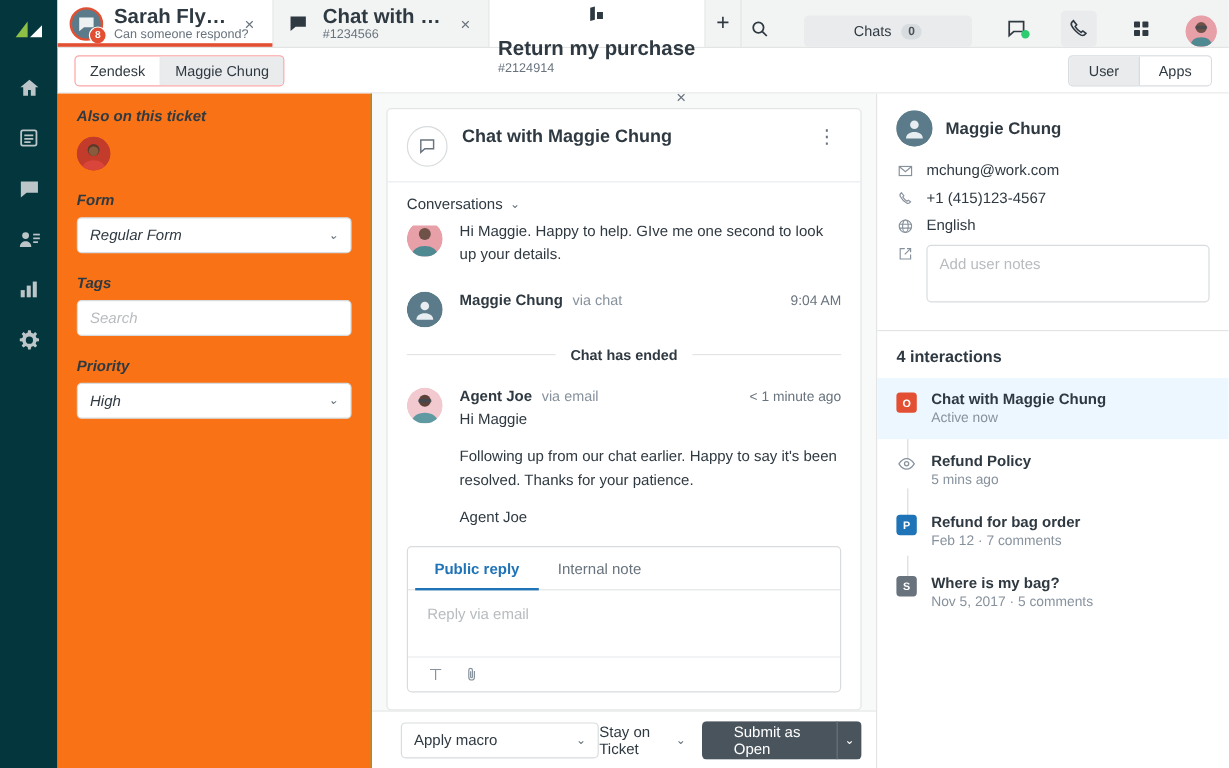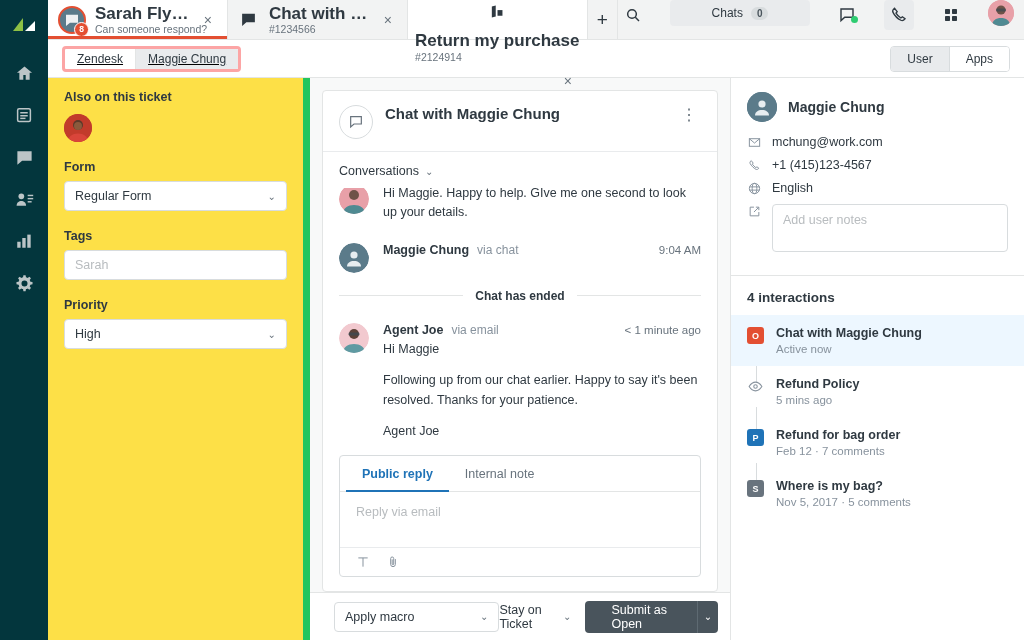--- a/index.html
+++ b/index.html
@@ -63,21 +63,21 @@
   .tab-t2 { width: 200px; }
   .tab-t3 { width: 200px; }
   .tab-close {
     margin-left: auto; width: 18px; height: 18px; color: #68737d; font-size: 14px;
     display: flex; align-items: center; justify-content: center; cursor: pointer; flex: 0 0 18px;
   }
   .tab-add {
     width: 34px; display: flex; align-items: center; justify-content: center;
     color: #2f3941; font-size: 19px; cursor: pointer; border-right: 1px solid #e3e5e5;
   }
-  .tabbar-right { margin-left: auto; display: flex; align-items: flex-start; gap: 22px; padding-right: 10px; }
+  .tabbar-right { margin-left: auto; display: flex; align-items: flex-end; gap: 22px; padding-right: 10px; }
   .tb-icon {
     width: 30px; height: 30px; display: flex; align-items: center; justify-content: center;
     color: #2f3941; cursor: pointer; border-radius: 4px; position: relative;
   }
   .tb-icon.boxed { background: #e9ebed; }
   .chats-pill {
     background: #e9ebed; border-radius: 4px; height: 26px; width: 140px;
     display: flex; align-items: center; justify-content: center; gap: 8px;
     font-size: 12px; color: #2f3941; cursor: pointer;
   }
@@ -92,21 +92,21 @@
   .tb-avatar {
     width: 26px; height: 26px; border-radius: 50%; overflow: hidden;
     background: #e8a0a8; cursor: pointer; display: block;
   }
 
   
   .crumbrow {
     height: 38px; background: #fff; display: flex; align-items: center;
     padding: 0 14px; border-bottom: 1px solid #e3e5e5; flex: 0 0 38px;
   }
-  .crumbs { display: flex; align-items: center; height: 26px; border: 3px solid #fca5a5; border-radius: 4px; overflow: hidden; text-decoration: underline; }
+  .crumbs { display: flex; align-items: center; height: 26px; border: 1px solid #fca5a5; border-radius: 4px; overflow: hidden; }
   .crumb {
     padding: 0 12px; height: 100%; display: flex; align-items: center; gap: 7px;
     font-size: 12px; color: #2f3941; border-right: 1px solid #e3e5e5; cursor: pointer;
     white-space: nowrap;
   }
   .crumb:last-child { border-right: none; background: #e9ebed; }
   .open-badge {
     background: #e34f32; color: #fff; font-size: 9.5px; font-weight: bold;
     padding: 2px 5px; border-radius: 3px; letter-spacing: .3px;
   }
@@ -115,22 +115,22 @@
     padding: 0 16px; display: flex; align-items: center; font-size: 12px;
     color: #2f3941; background: #fff; cursor: pointer;
   }
   .ua-btn.sel { background: #e9ebed; border-right: 1px solid #d8dcde; }
 
   
   .body { flex: 1; display: flex; min-height: 0; }
 
   
   .lpanel {
-    width: 262px; flex: 0 0 262px; background: #fde047;
-    border-right: 7px solid #22c55e; padding: 12px 16px; overflow: hidden;
+    width: 262px; flex: 0 0 262px; background: #f97316;
+    border-right: 1px solid #22c55e; padding: 12px 16px; overflow: hidden; font-style: italic;
   }
   .l-head { font-size: 12.5px; color: #2f3941; font-weight: bold; margin-bottom: 10px; }
   .l-avatar {
     width: 28px; height: 28px; border-radius: 50%; overflow: hidden;
     background: #c23b2b; margin-bottom: 18px;
   }
   .l-label { font-size: 12.5px; color: #2f3941; font-weight: bold; margin-bottom: 7px; }
   .l-group { margin-bottom: 18px; }
   .l-select, .l-input {
     width: 100%; height: 30px; background: #fff; border: 1px solid #d8dcde;
@@ -410,21 +410,21 @@
           <div class="l-label">Form</div>
           <div class="l-select">
             <span>Regular Form</span>
             <span class="caret">⌄</span>
           </div>
         </div>
 
         <div class="l-group">
           <div class="l-label">Tags</div>
           <div class="l-input">
-            <span>Sarah</span>
+            <span>Search</span>
           </div>
         </div>
 
         <div class="l-group">
           <div class="l-label">Priority</div>
           <div class="l-select">
             <span>High</span>
             <span class="caret">⌄</span>
           </div>
         </div>

